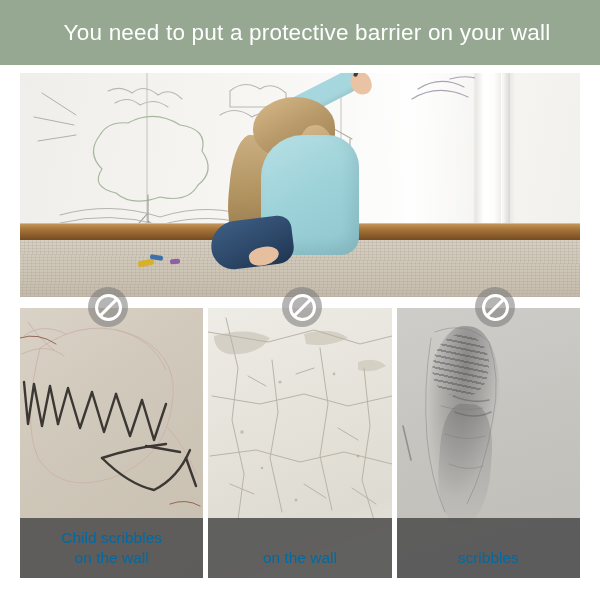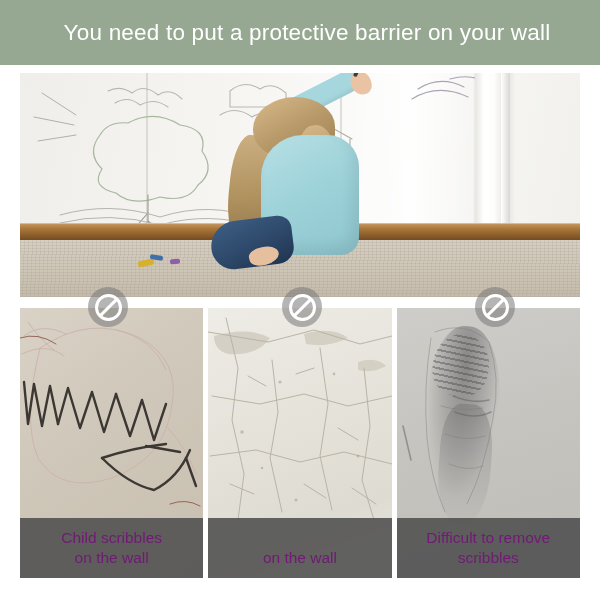--- a/index.html
+++ b/index.html
@@ -145,21 +145,21 @@
     background:linear-gradient(180deg,rgba(90,90,92,.30),rgba(130,130,132,.05));
     border-radius:36% 40% 46% 44%;transform:rotate(4deg);
   }
 
   .caption{
     position:absolute;left:0;bottom:0;width:100%;height:60px;
     background:rgba(79,79,79,.88);
     display:flex;align-items:center;justify-content:center;text-align:center;
   }
   .caption span{
-    color:#701a75;font-size:15.5px;line-height:20px;padding:0 6px;
+    color:#0369a1;font-size:15.5px;line-height:20px;padding:0 6px;
   }
 
   
   .badge{
     position:absolute;width:40px;height:40px;border-radius:50%;
     background:rgba(120,120,120,.55);
     display:flex;align-items:center;justify-content:center;
     z-index:5;
   }
   .badge .ring{
@@ -342,18 +342,18 @@
           <path d="M48 126 Q68 134 88 128"></path>
           <path d="M52 156 Q70 164 86 158"></path>
         </g>
         <g stroke="#5f5f61" stroke-width="1.6" fill="none" opacity="0.5" stroke-linecap="round">
           <path d="M56 88 Q76 96 92 92"></path>
           <path d="M58 104 Q78 112 94 104"></path>
           <path d="M6 118 L14 152"></path>
         </g>
       </svg>
       <div class="caption">
-        <span><span>Difficult to remove</span><br><span>scribbles</span></span>
+        <span><br><span>scribbles</span></span>
       </div>
     </div>
 
   </div>
 </div>
 
 </body></html>

